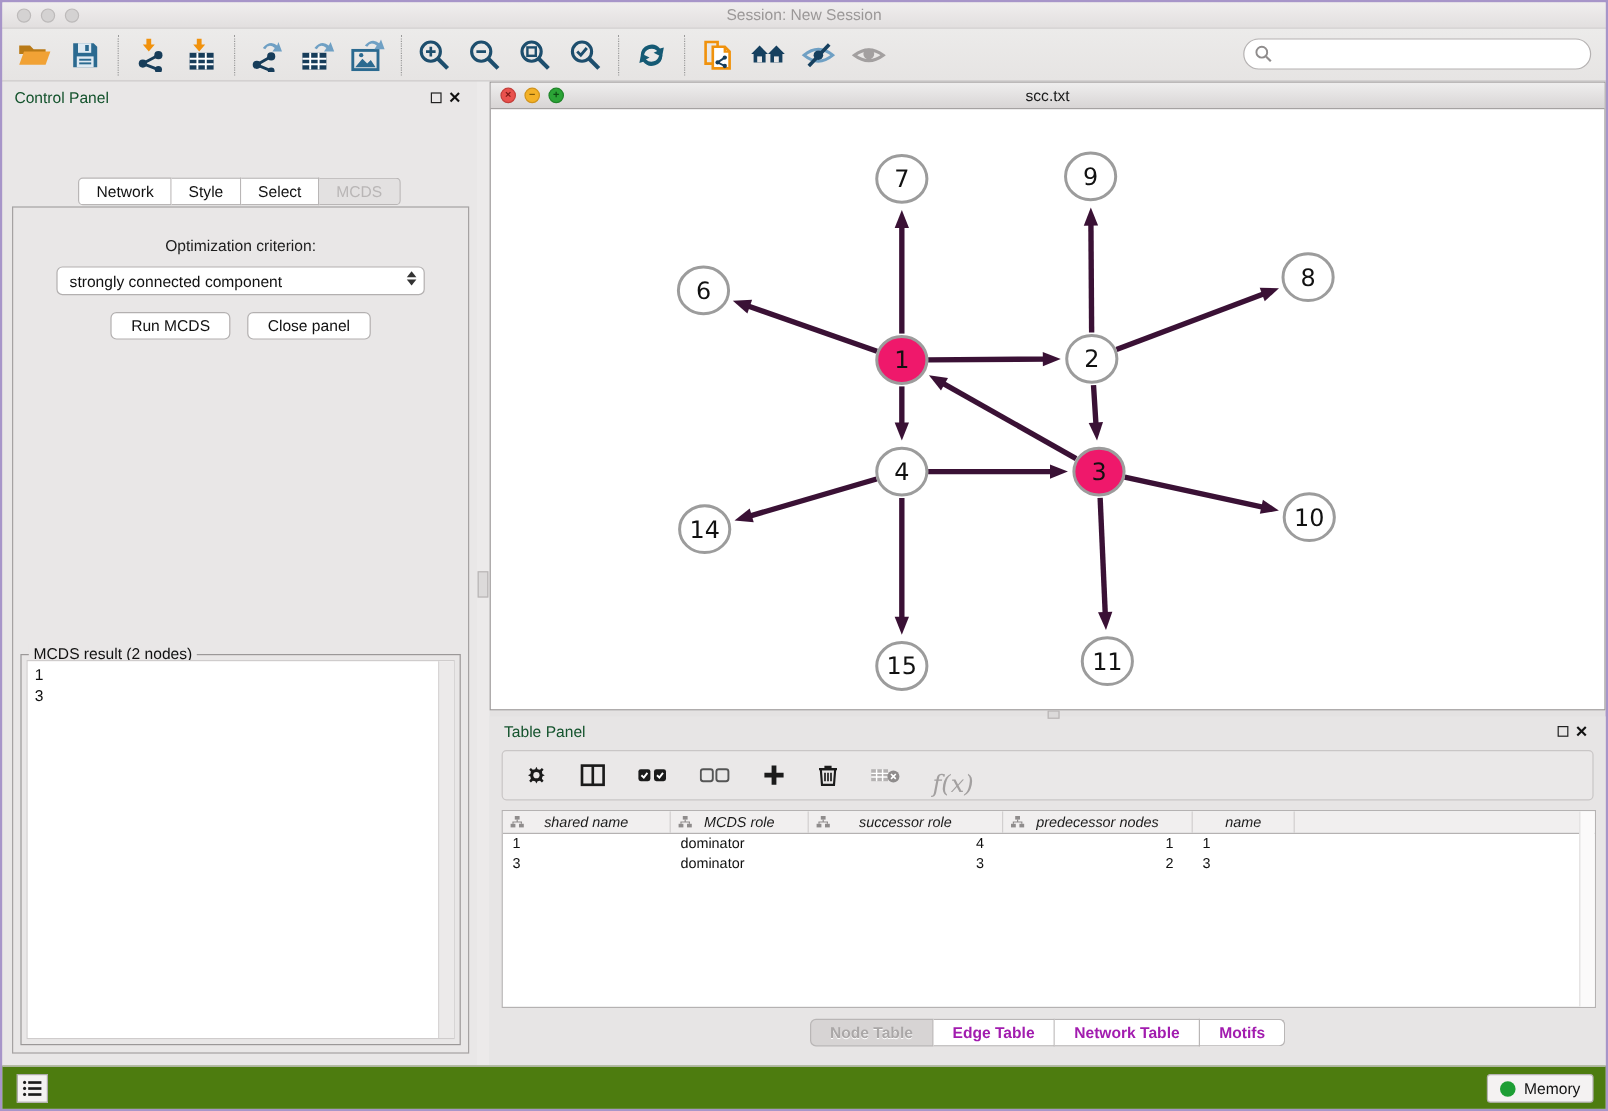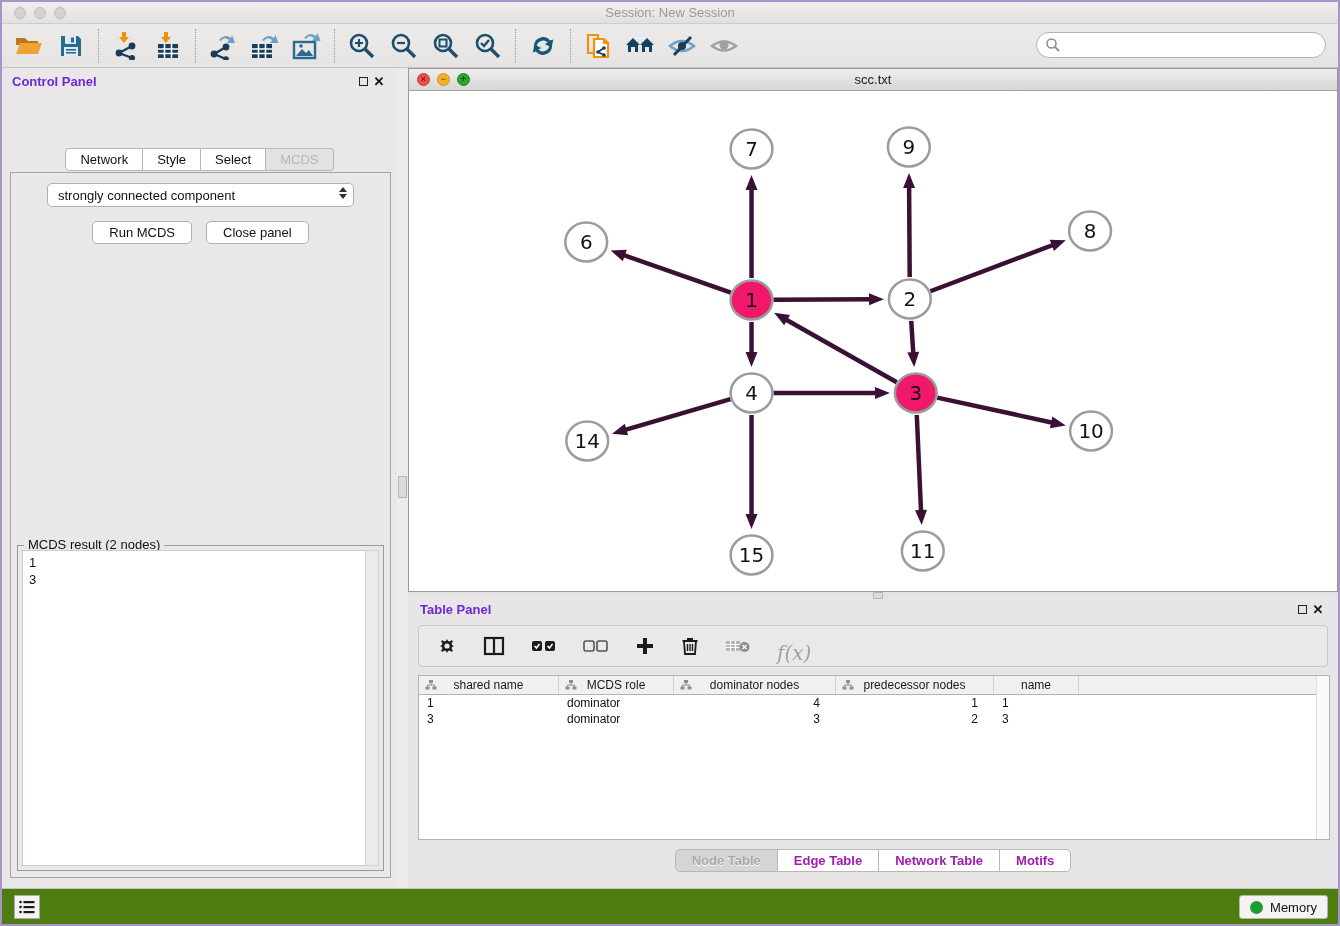--- a/index.html
+++ b/index.html
@@ -29,21 +29,21 @@
 
   
   #control-panel { position:absolute; left:0; top:66px; width:395px; bottom:36px; background:#e9e7e7; }
   #v-splitter { position:absolute; left:395px; top:66px; width:11px; bottom:36px; background:#eceaea; }
   #v-splitter .grip { position:absolute; left:1px; top:408px; width:9px; height:22px;
     background:#dcdada; border:1px solid #b8b5b5; }
   #right-col { position:absolute; left:406px; top:66px; right:0; bottom:36px; }
 
   
   .panel-head { height:26px; display:flex; align-items:center; padding:0 10px; }
-  .panel-head .ptitle { font-size:13px; color:#6d28d9;font-weight:bold; }
+  .panel-head .ptitle { font-size:13px; color:#14532d; }
   .panel-head .spacer { flex:1; }
   .mini-btn { width:16px; height:16px; display:flex; align-items:center; justify-content:center;
     font-size:13px; color:#111; background:none; border:none; font-weight:bold; }
   .float-glyph { width:9px; height:9px; border:1.5px solid #222; display:inline-block; }
 
   #cp-tabs { position:relative; z-index:3; display:flex; justify-content:center; margin-top:6px;align-items:flex-end; }
   .cp-tab { font-size:13px; padding:3px 14px; background:#ffffff; border:1px solid #b9b6b6;
     border-left:none; color:#111; }
   .cp-tab:first-child { border-left:1px solid #b9b6b6; border-radius:4px 0 0 4px; }
   .cp-tab:last-child { border-radius:0 4px 4px 0;margin-top:48px; }
@@ -91,21 +91,21 @@
   #table-panel { position:absolute; left:0; top:529px; right:0; bottom:0; background:#e7e5e5; }
   #tp-head { height:24px; display:flex; align-items:center; padding:0 12px; }
   #tp-toolbar { margin:4px 10px 0 10px; height:42px; background:#eae8e8;
     border:1px solid #c9c6c6; border-radius:4px; display:flex; align-items:center; gap:26px; padding-left:18px; }
   .tp-icon { display:flex; align-items:center; justify-content:center; background:none; border:none; }
   #fx-label { font-size:20px; color:#a3a0a0; font-family:"DejaVu Serif", serif; font-style:italic;margin-top:13px; }
 
   #node-table { position:absolute; left:10px; right:8px; top:78px; bottom:48px; background:#ffffff;
     border:1px solid #b5b2b2; overflow:hidden; }
   #table-scroll { position:absolute; right:0; top:0; bottom:0; width:13px; background:#fbfafa; border-left:1px solid #e0dede; }
-  .thead { display:flex; height:19px; background:#f1efef; border-bottom:1px solid #b5b2b2; }
+  .thead { display:flex; height:19px; background:#f1efef; border-bottom:1px solid #b5b2b2;font-style:italic; }
   .th { display:flex; align-items:center; justify-content:center; gap:6px; font-size:12px; color:#1b1b1b;
     border-right:1px solid #d2cfcf; position:relative; }
   .th .tree-ico { position:absolute; left:6px; top:3px; }
   .c0 { width:140px; } .c1 { width:115px; } .c2 { width:162px; } .c3 { width:158px; } .c4 { width:85px; }
   .trow { display:flex; height:16px; font-size:12px; color:#111; }
   .td { padding:1px 8px 0 8px; white-space:nowrap; overflow:hidden; }
   .td.num { text-align:right; padding-right:16px; }
 
   #tp-tabs { position:absolute; left:0; right:0; bottom:16px; display:flex; justify-content:center; }
   .tp-tab { font-size:13px; font-weight:bold; padding:3px 16px; background:#ffffff;
@@ -284,20 +284,21 @@
         </button>
       <button class="mini-btn">✕</button>
     </div>
     <div id="cp-tabs">
       <button class="cp-tab">Network</button>
       <button class="cp-tab">Style</button>
       <button class="cp-tab">Select</button>
       <button class="cp-tab active">MCDS</button>
     </div>
     <div id="cp-body">
+      <div id="opt-label">Optimization criterion:</div>
       <div id="criterion-select">
         <span>strongly connected component</span>
         <span class="arrows">
             <i class="up"></i>
             <i class="dn"></i>
           </span>
       </div>
       <div id="cp-buttons">
         <button class="std-btn">Run MCDS</button>
         <button class="std-btn">Close panel</button>
@@ -467,21 +468,21 @@
               </svg>
             <span>MCDS role</span>
           </div>
           <div class="th c2">
             <svg class="tree-ico" width="12" height="12" viewBox="0 0 12 12">
                 <rect x="4" y="1" width="4" height="3" fill="#8f8c8c"></rect>
                 <rect x="0.5" y="7.5" width="4" height="3" fill="#8f8c8c"></rect>
                 <rect x="7.5" y="7.5" width="4" height="3" fill="#8f8c8c"></rect>
                 <path d="M6 4 v2 M2.5 7.5 v-1.5 h7 v1.5" fill="none" stroke="#8f8c8c" stroke-width="1"></path>
               </svg>
-            <span>dominator nodes</span>
+            <span>successor role</span>
           </div>
           <div class="th c3">
             <svg class="tree-ico" width="12" height="12" viewBox="0 0 12 12">
                 <rect x="4" y="1" width="4" height="3" fill="#8f8c8c"></rect>
                 <rect x="0.5" y="7.5" width="4" height="3" fill="#8f8c8c"></rect>
                 <rect x="7.5" y="7.5" width="4" height="3" fill="#8f8c8c"></rect>
                 <path d="M6 4 v2 M2.5 7.5 v-1.5 h7 v1.5" fill="none" stroke="#8f8c8c" stroke-width="1"></path>
               </svg>
             <span>predecessor nodes</span>
           </div>

